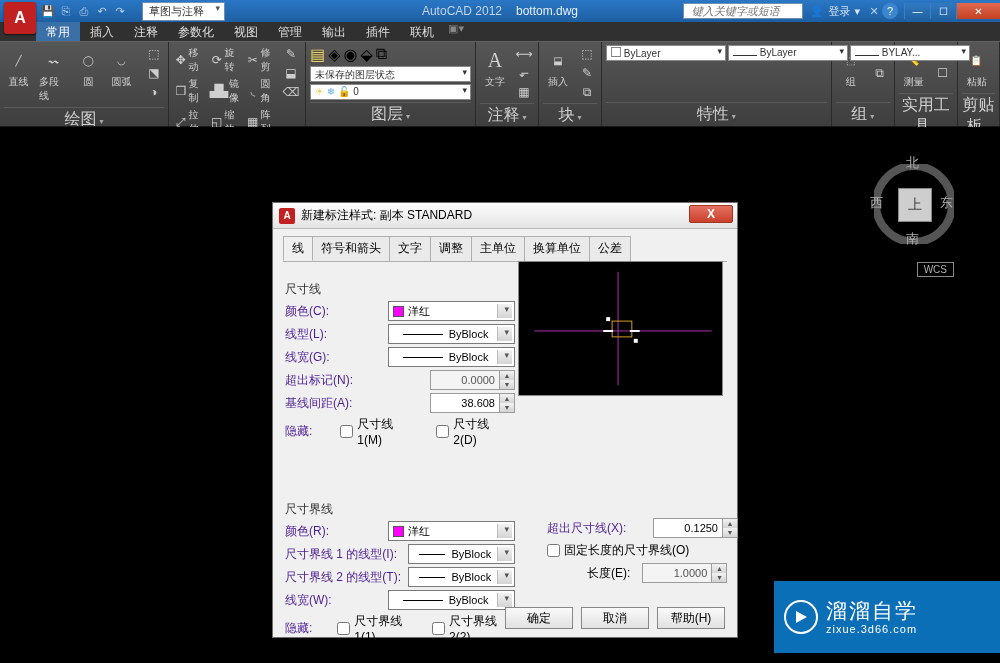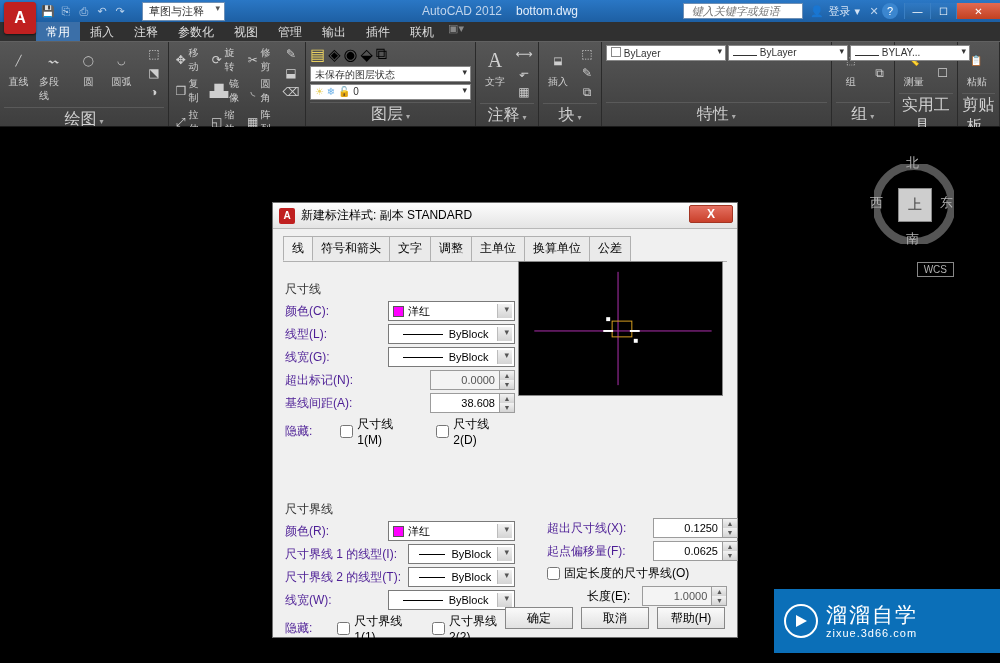--- a/index.html
+++ b/index.html
@@ -85,21 +85,21 @@
 .preview-panel { position: absolute; right: 14px; top: 58px; width: 205px; height: 135px; background: #000; border: 1px solid #888; }
 .preview-panel svg { width: 100%; height: 100%; }
 
 .left-col { width: 230px; }
 .two-col { display: flex; gap: 32px; }
 
 .dlg-buttons { position: absolute; bottom: 8px; right: 12px; display: flex; gap: 8px; }
 .dlg-btn { min-width: 68px; height: 22px; border: 1px solid #888; background: linear-gradient(#fafafa,#e1e1e1); font-size: 12px; cursor: pointer; }
 
 
-.watermark { position: absolute; right: 0; bottom: 10px; width: 226px; height: 64px; background: #0b6fb8; color: #fff; display: flex; align-items: center; gap: 8px; padding: 12px 10px; font-size: 13px; }
+.watermark { position: absolute; right: 0; bottom: 10px; width: 226px; height: 72px; background: #0b6fb8; color: #fff; display: flex; align-items: center; gap: 8px; padding: 12px 10px; font-size: 13px; }
 .watermark .play { width: 34px; height: 34px; border: 2px solid #fff; border-radius: 50%; display: flex; align-items: center; justify-content: center; }
 .watermark .txt { display: flex; flex-direction: column; line-height: 1.2; }
 .watermark .big { font-size: 21px; letter-spacing: 2px; }
 .watermark .small { font-size: 11px; letter-spacing: 1px; }
 </style>
 </head>
 <body>
 
 <div class="titlebar">
   <div class="app-logo">A</div>
@@ -486,30 +486,20 @@
                 <input type="checkbox" style="">
                 <span>尺寸界线 2(2)</span>
               </label>
           </div>
         </div>
         <div style="padding-top:18px">
           <div class="form-row">
             <span class="form-label">超出尺寸线(X):</span>
             <div class="spinner">
                 <input class="num-input" value="0.1250" style="">
-                <div class="spinner-btns">
-                  <span>▲</span>
-                  <span>▼</span>
-                </div>
-              </div>
-          </div>
-          <div class="form-row">
-            <span class="form-label">起点偏移量(F):</span>
-            <div class="spinner">
-                <input class="num-input" value="0.0625" style="">
                 <div class="spinner-btns">
                   <span>▲</span>
                   <span>▼</span>
                 </div>
               </div>
           </div>
           <label class="checkbox-row" style="margin:4px 0">
               <input type="checkbox" style="">
               <span>固定长度的尺寸界线(O)</span>
             </label>

